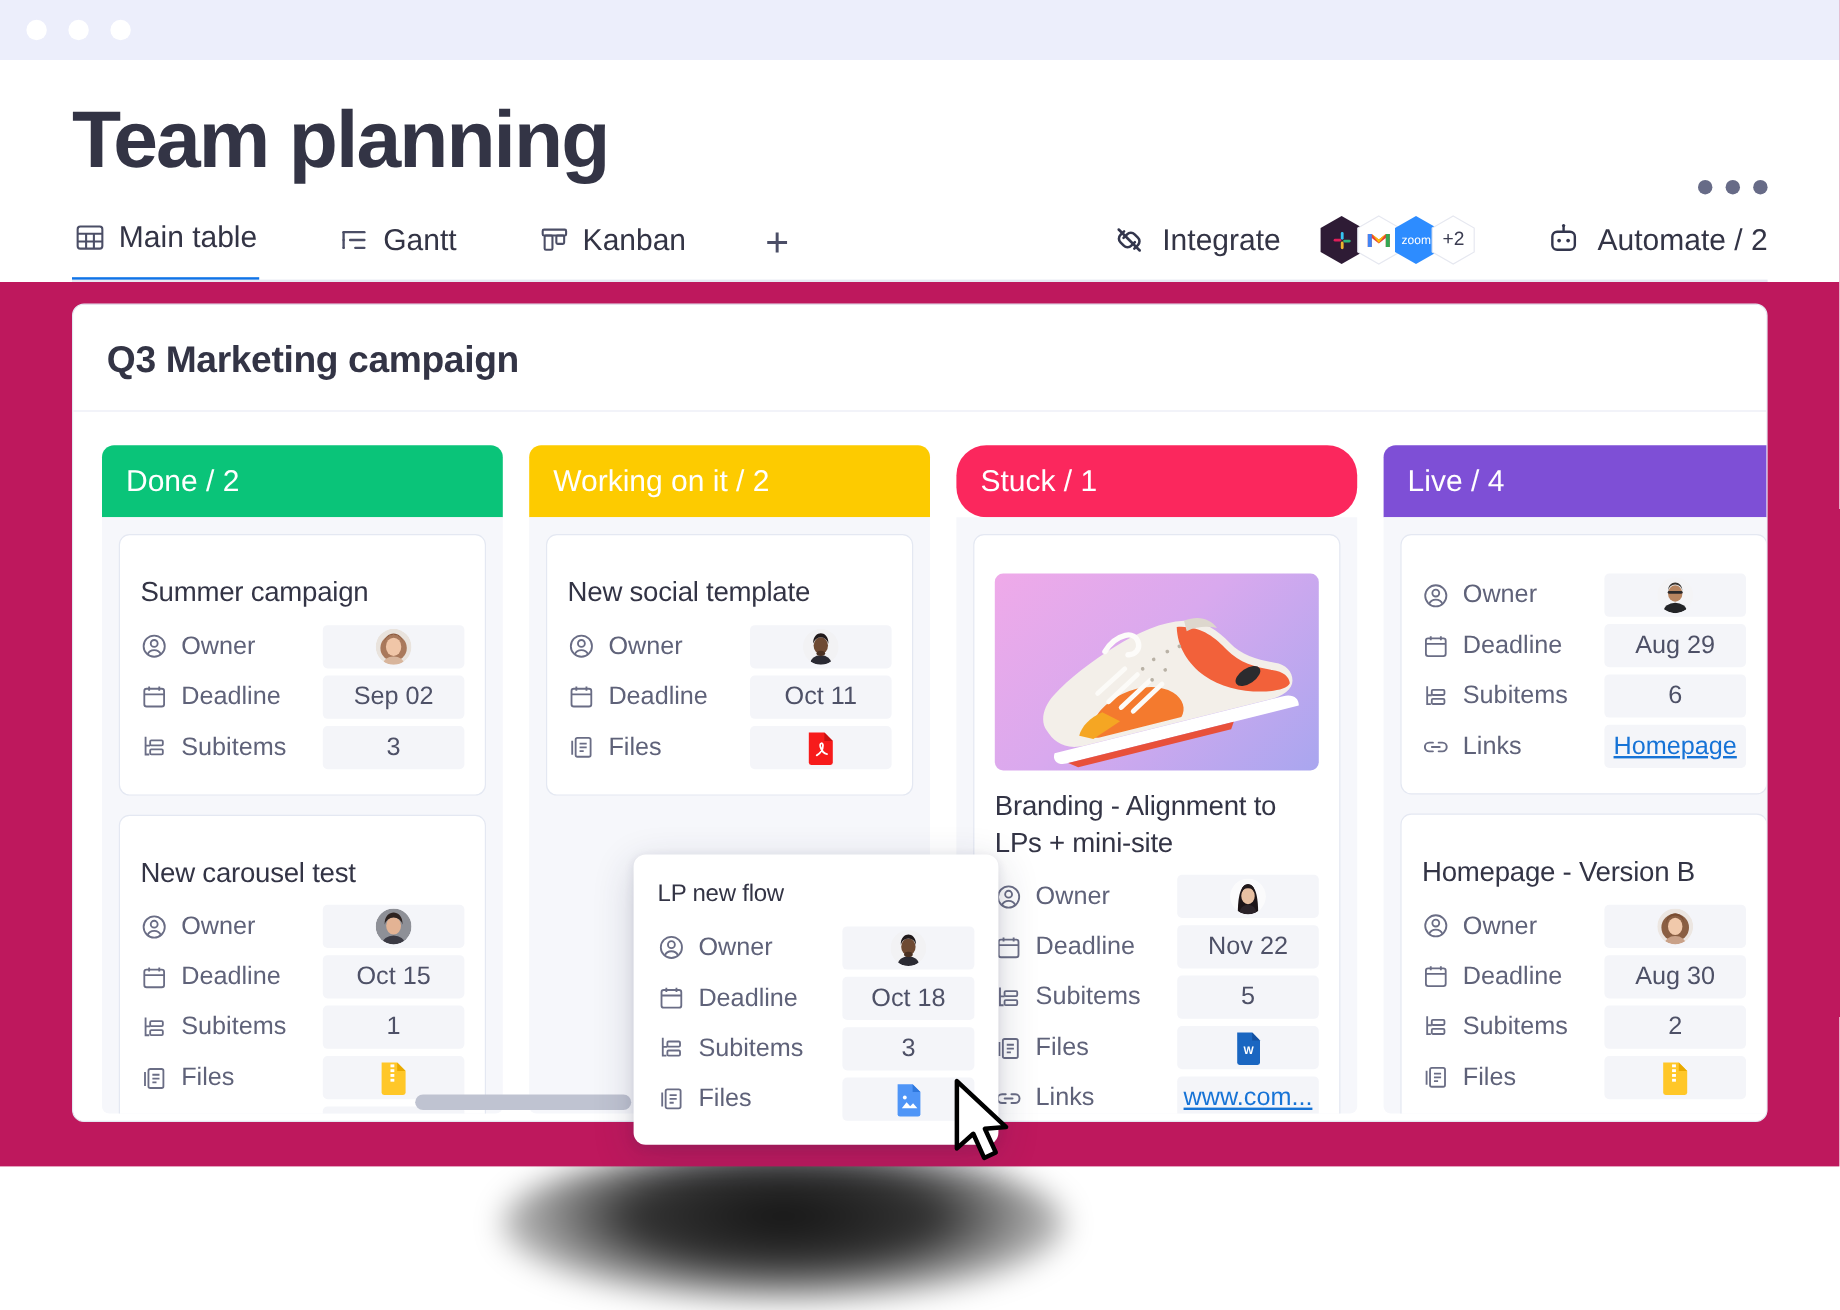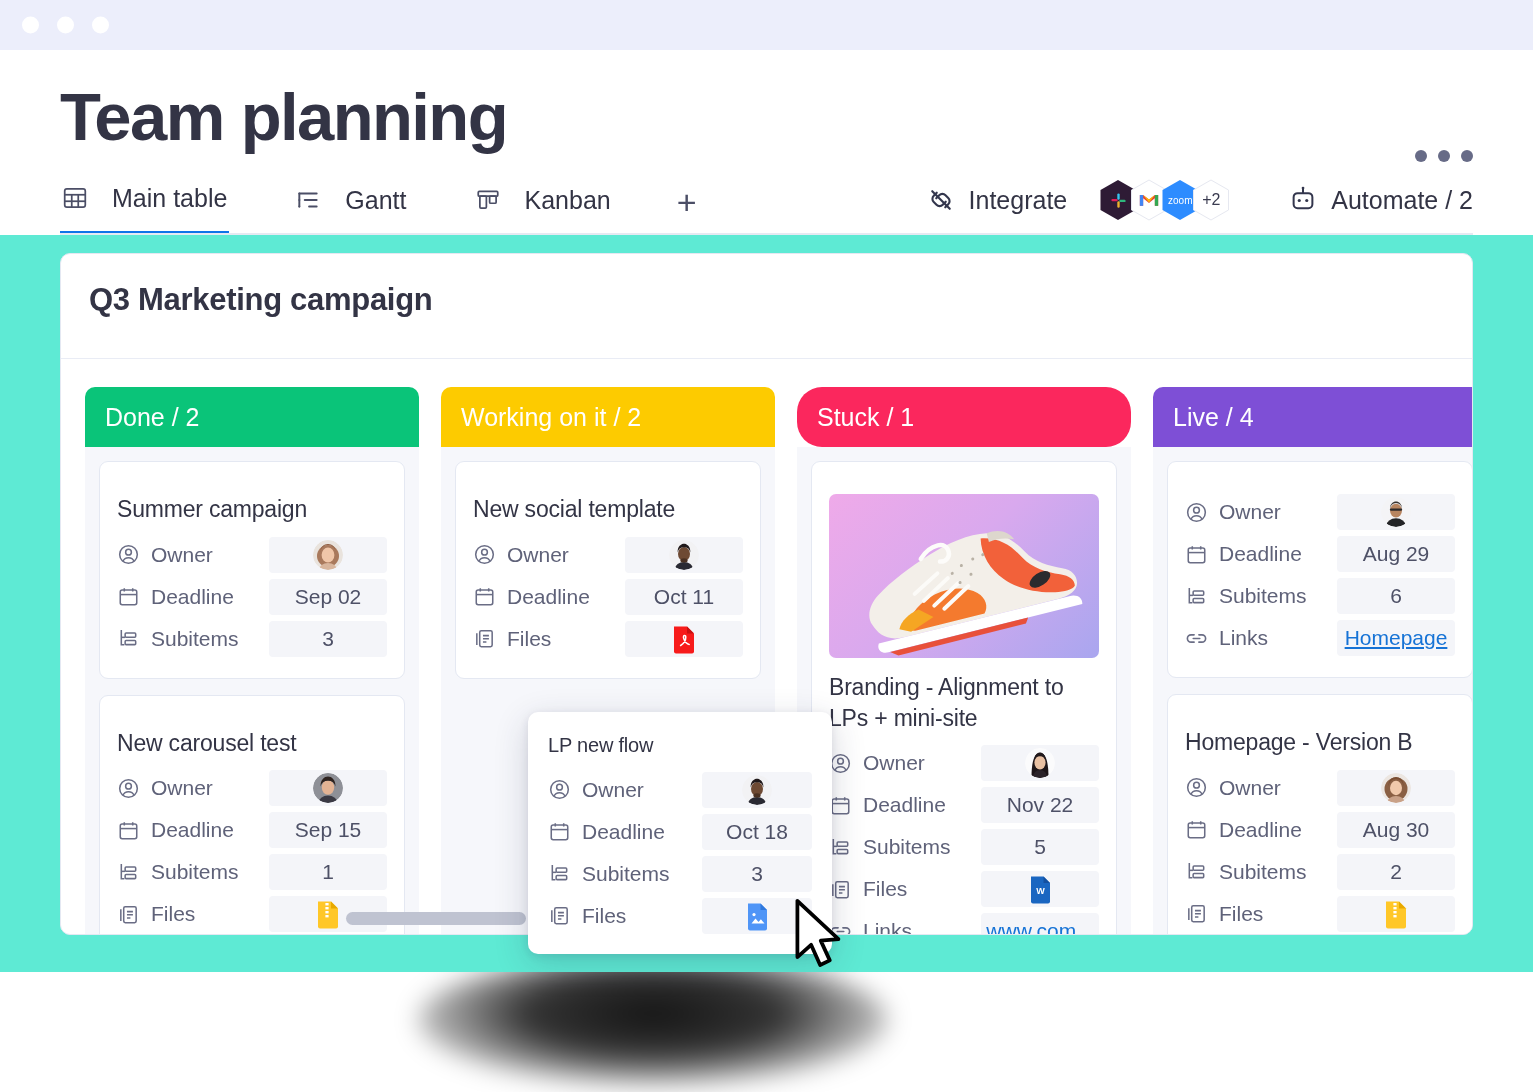--- a/index.html
+++ b/index.html
@@ -15,21 +15,21 @@
   .under-shadow{
     position:absolute;left:418px;top:955px;width:470px;height:130px;
     border-radius:50%;
     background:radial-gradient(ellipse at 50% 45%, rgba(0,0,0,.92) 0%, rgba(0,0,0,.80) 38%, rgba(0,0,0,.42) 60%, rgba(0,0,0,.12) 78%, rgba(0,0,0,0) 92%);
     filter:blur(12px);
     z-index:0;
   }
 
   .window{
     position:absolute;left:0;top:0;width:1533px;height:972px;
-    background:#5eead4;overflow:hidden;z-index:2;
+    background:#be185d;overflow:hidden;z-index:2;
   }
 
   
   .titlebar{
     height:50px;background:#eceefb;position:relative;
   }
   .dots{position:absolute;left:22px;top:50%;transform:translateY(-50%);display:flex;gap:18px;}
   .dot{width:17px;height:17px;border-radius:50%;background:#ffffff;}
 
   
@@ -40,21 +40,21 @@
   }
   .kebab{
     position:absolute;right:60px;top:100px;display:flex;gap:11px;cursor:pointer;
   }
   .kebab i{width:12px;height:12px;border-radius:50%;background:#676b87;display:block;}
 
   .tabsrow{
     display:flex;align-items:flex-end;margin-top:22px;position:relative;height:58px;
   }
   .tab{
-    display:flex;align-items:center;gap:24px;height:56px;box-sizing:border-box;
+    display:flex;align-items:center;gap:11px;height:56px;box-sizing:border-box;
     padding:0 2px 14px 2px;margin-right:64px;cursor:pointer;
     color:#333445;font-size:25px;
   }
   .tab.active{border-bottom:4px solid #0f74e8;}
   .tab .ico{width:26px;height:26px;display:block;flex:none;}
   .plus-tab{
     font-size:34px;color:#4b4e66;cursor:pointer;padding-bottom:16px;font-weight:300;
     line-height:1;
   }
   .header-right{
@@ -74,21 +74,21 @@
     position:absolute;left:0;right:0;bottom:0;height:2px;background:#e6e9f2;
   }
 
   
   .board-wrap{padding:0 60px;box-sizing:border-box;}
   .board{
     border:1px solid #e4e8f2;border-radius:10px;background:#fff;
     height:682px;box-sizing:border-box;overflow:hidden;position:relative;
   }
   .board-title{
-    font-size:31px;font-weight:700;color:#333445;padding:28px 28px 40px 28px;
+    font-size:31px;font-weight:700;color:#333445;padding:28px 28px 24px 28px;
     border-bottom:1px solid #e9ecf5;letter-spacing:-0.3px;
   }
   .columns{display:flex;padding:28px 0 0 24px;gap:22px;position:relative;}
   .column{width:334px;flex:none;}
   .col-head{
     height:60px;border-radius:10px 10px 0 0;display:flex;align-items:center;
     padding:0 20px;box-sizing:border-box;color:#fff;font-size:25px;font-weight:500;
   }
   .col-body{
     background:#f6f7fb;border-radius:0 0 6px 6px;padding:14px 14px 0 14px;
@@ -374,21 +374,21 @@
 
                 <div class="field">
                   <span class="ico">
                     <svg viewBox="0 0 24 24" fill="none" stroke="#6a6d85" stroke-width="1.6">
                         <rect x="3.4" y="5.2" width="17.2" height="15.4" rx="2"></rect>
                         <path d="M3.4 10h17.2"></path>
                         <path d="M7.6 3.3v3.6M16.4 3.3v3.6"></path>
                       </svg>
                   </span>
                   <span class="fname">Deadline</span>
-                  <span class="fval">Sep 15</span>
+                  <span class="fval">Oct 15</span>
                 </div>
 
                 <div class="field">
                   <span class="ico">
                     <svg viewBox="0 0 24 24" fill="none" stroke="#6a6d85" stroke-width="1.6">
                         <path d="M4.5 3v15.5h3.2"></path>
                         <rect x="8.5" y="6.2" width="11" height="4.4" rx="1"></rect>
                         <rect x="8.5" y="14" width="11" height="4.4" rx="1"></rect>
                         <path d="M4.5 10.8h4"></path>
                       </svg>

